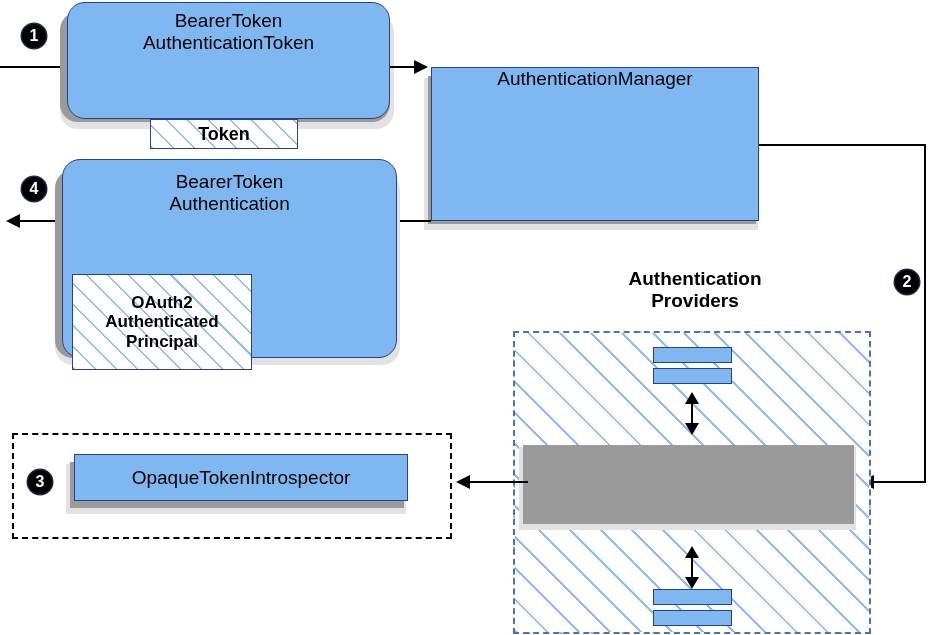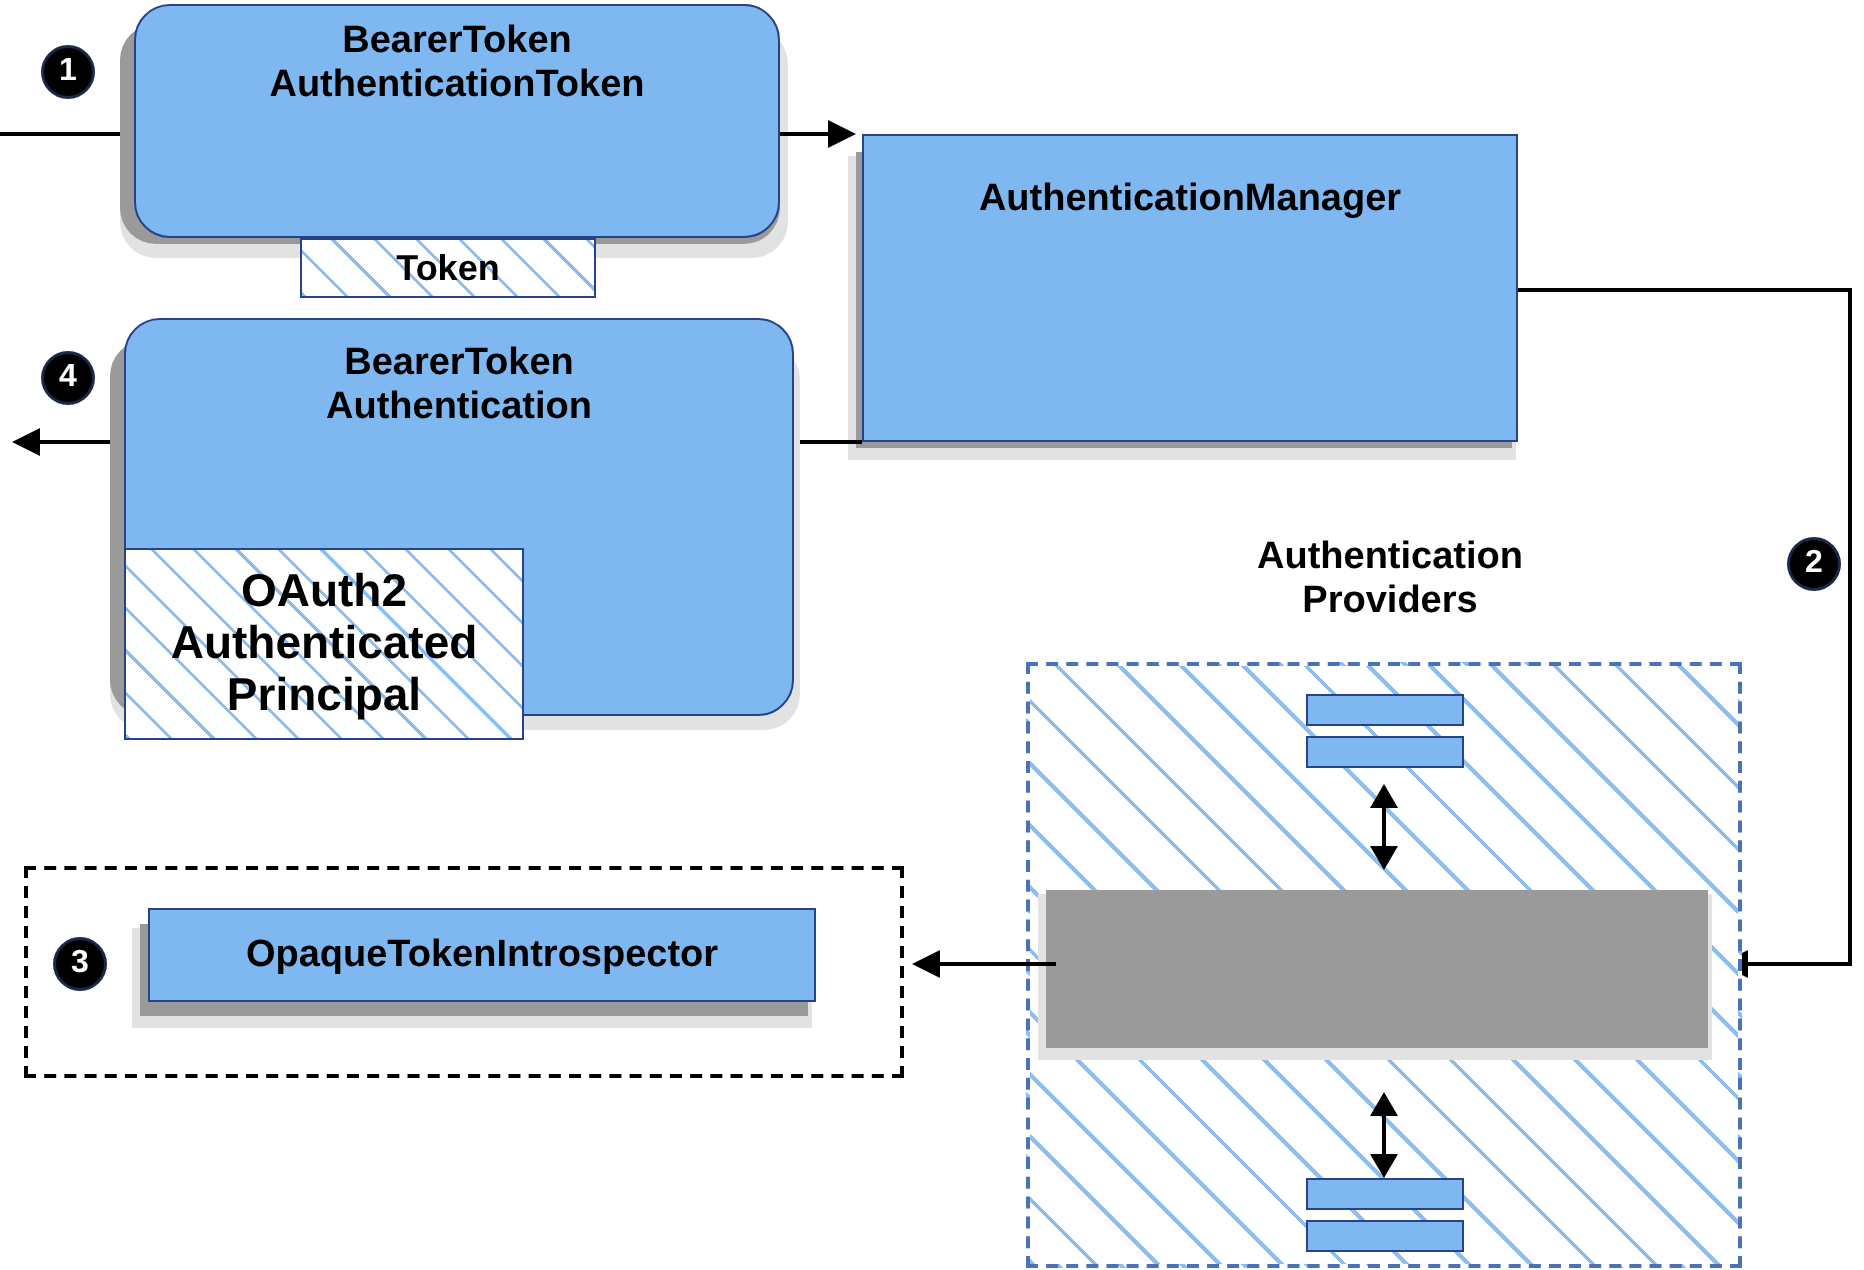--- a/index.html
+++ b/index.html
@@ -39,21 +39,21 @@
     align-items: center;
     color: #000000;
     font-weight: bold;
   }
   .bluebox.rounded { border-radius: 18px; }
 
   .box-title {
     text-align: center;
     line-height: 1.15;
     white-space: pre-line;
-    font-weight: bold;
+    font-weight: normal;
   }
 
   
   .hatchbox {
     position: absolute;
     box-sizing: border-box;
     border: 1.6px solid #26428b;
     background-color: #ffffff;
     background-image: repeating-linear-gradient(
       45deg,
@@ -183,21 +183,21 @@
   </div>
   <div class="hatchbox" style="left:150px; top:79px; width:148px; height:30px; font-size:18px;">Token</div>
 
   <div class="line-h" style="left:390px; top:66px; width:32px;"></div>
   <div class="arrow arrow-right" style="left:414px; top:60px;"></div>
 
   <div class="shadow-light" style="left:424px; top:78px; width:334px; height:152px;"></div>
   <div class="shadow-dark" style="left:428px; top:76px; width:328px; height:148px;"></div>
 
   <div class="bluebox" style="left:431px; top:67px; width:328px; height:154px; font-size:19px;">
-    <div class="box-title" style="margin-top:21px; width:100%;">AuthenticationManager</div>
+    <div class="box-title" style="width:100%;">AuthenticationManager</div>
   </div>
 
   <div class="line-h" style="left:759px; top:144px; width:167px;"></div>
   <div class="line-v" style="left:924px; top:144px; height:339px;"></div>
   <div class="line-h" style="left:872px; top:481px; width:54px;"></div>
   <div class="arrow arrow-left" style="left:860px; top:475px;"></div>
 
   <div class="step" style="left:895px; top:270px;">2</div>
 
   <div class="line-h" style="left:20px; top:220px; width:411px;"></div>
@@ -205,21 +205,21 @@
 
   <div class="step" style="left:22px; top:177px;">4</div>
 
   <div class="shadow-light" style="left:55px; top:172px; width:345px; height:193px; border-radius:18px;"></div>
   <div class="shadow-dark" style="left:55px; top:170px; width:341px; height:188px; border-radius:18px;"></div>
 
   <div class="bluebox rounded" style="left:62px; top:159px; width:335px; height:199px; font-size:19px;">
     <div class="box-title" style="margin-top:11px; width:100%;">BearerToken
 Authentication</div>
   </div>
-  <div class="hatchbox" style="left:62px; top:234px; width:200px; height:96px; font-size:23px;">OAuth2
+  <div class="hatchbox" style="left:72px; top:234px; width:180px; height:96px; font-size:17px;">OAuth2
 Authenticated
 Principal</div>
 
   <div class="plain-label" style="left:600px; top:268px; width:190px; font-size:19px;">Authentication
 Providers</div>
 
   <div class="hatch-region" style="left:513px; top:331px; width:358px; height:303px;"></div>
 
   <div class="bar" style="left:653px; top:347px; width:79px; height:16px;"></div>
   <div class="bar" style="left:653px; top:368px; width:79px; height:16px;"></div>

